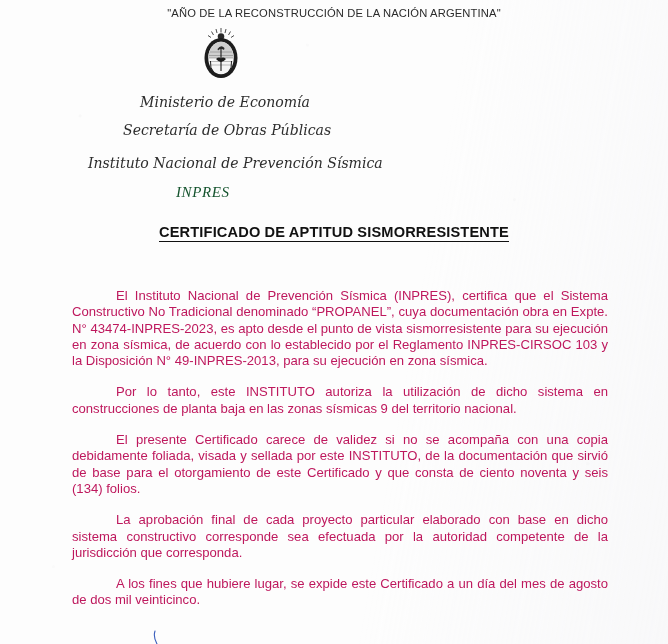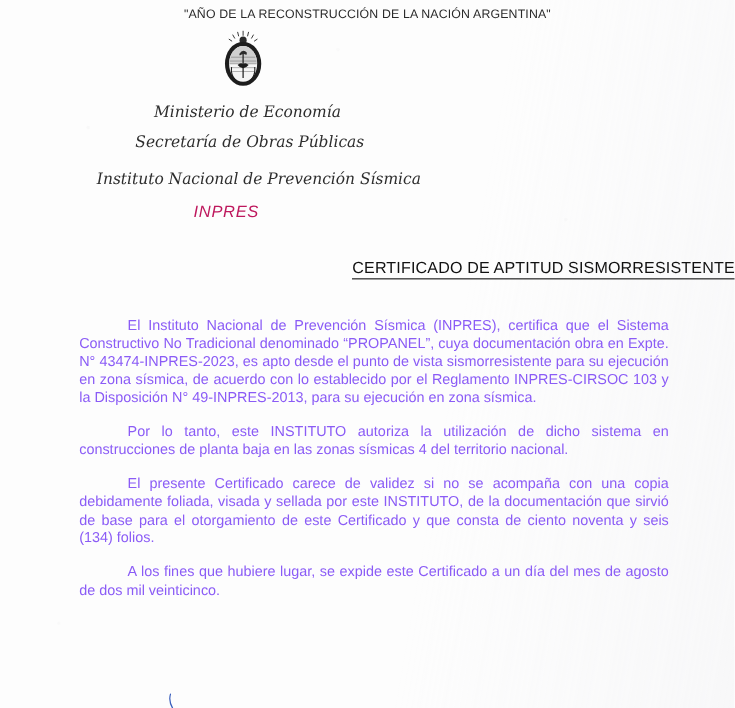--- a/index.html
+++ b/index.html
@@ -64,56 +64,56 @@
     transform-origin: left center;
   }
   #org-ministry   { top: 94px;  left: 140px; }
   #org-secretary  { top: 122px; left: 123px; }
   #org-institute  { top: 155px; left: 88px;  }
 
   #org-acronym {
     position: absolute;
     top: 184px;
     left: 176px;
-    font-family: Liberation Sans, sans-serif;
+    font-family: Liberation Serif, serif;
     font-style: italic;
     font-size: 15px;
     letter-spacing: 0.6px;
-    color: #be185d;
+    color: #14532d;
   }
 
   #doc-title {
     position: absolute;
-    top: 236px;
+    top: 224px;
     left: 0;
     width: 100%;
-    text-align: right;
+    text-align: center;
     font-size: 14.6px;
-    font-weight: normal;
+    font-weight: bold;
     letter-spacing: 0.15px;
     color: #111111;
   }
   #doc-title span {
     border-bottom: 1.6px solid #111111;
     padding-bottom: 1px;
   }
 
   #body-copy {
     position: absolute;
     top: 288px;
     left: 72px;
     width: 536px;
   }
   .para {
     margin: 0 0 15px 0;
     font-size: 13.1px;
     line-height: 16.3px;
     text-align: justify;
     text-indent: 44px;
-    color: #8b5cf6;
+    color: #be185d;
     hyphens: none;
   }
   .para:last-child { margin-bottom: 0; }
 
   
   #signature-stroke {
     position: absolute;
     left: 148px;
     top: 629px;
     width: 16px;
@@ -172,22 +172,23 @@
   <div class="script-line" id="org-secretary">Secretaría de Obras Públicas</div>
   <div class="script-line" id="org-institute">Instituto Nacional de Prevención Sísmica</div>
   <div id="org-acronym">INPRES</div>
 
   <div id="doc-title">
     <span>CERTIFICADO DE APTITUD SISMORRESISTENTE</span>
   </div>
 
   <div id="body-copy">
     <p class="para">El Instituto Nacional de Prevención Sísmica (INPRES), certifica que el Sistema Constructivo No Tradicional denominado “PROPANEL”, cuya documentación obra en Expte. N° 43474-INPRES-2023, es apto desde el punto de vista sismorresistente para su ejecución en zona sísmica, de acuerdo con lo establecido por el Reglamento INPRES-CIRSOC 103 y la Disposición N° 49-INPRES-2013, para su ejecución en zona sísmica.</p>
-    <p class="para">Por lo tanto, este INSTITUTO autoriza la utilización de dicho sistema en construcciones de planta baja en las zonas sísmicas 4 del territorio nacional.</p>
+    <p class="para">Por lo tanto, este INSTITUTO autoriza la utilización de dicho sistema en construcciones de planta baja en las zonas sísmicas 9 del territorio nacional.</p>
     <p class="para">El presente Certificado carece de validez si no se acompaña con una copia debidamente foliada, visada y sellada por este INSTITUTO, de la documentación que sirvió de base para el otorgamiento de este Certificado y que consta de ciento noventa y seis (134) folios.</p>
+    <p class="para">La aprobación final de cada proyecto particular elaborado con base en dicho sistema constructivo corresponde sea efectuada por la autoridad competente de la jurisdicción que corresponda.</p>
     <p class="para">A los fines que hubiere lugar, se expide este Certificado a un día del mes de agosto de dos mil veinticinco.</p>
   </div>
 
   <svg id="signature-stroke" viewBox="0 0 16 15">
     <path d="M9 15 Q5 8 7 2" stroke="#3a5fbd" stroke-width="1.1" fill="none" stroke-linecap="round"></path>
   </svg>
 
 </div>
 
 </body></html>

